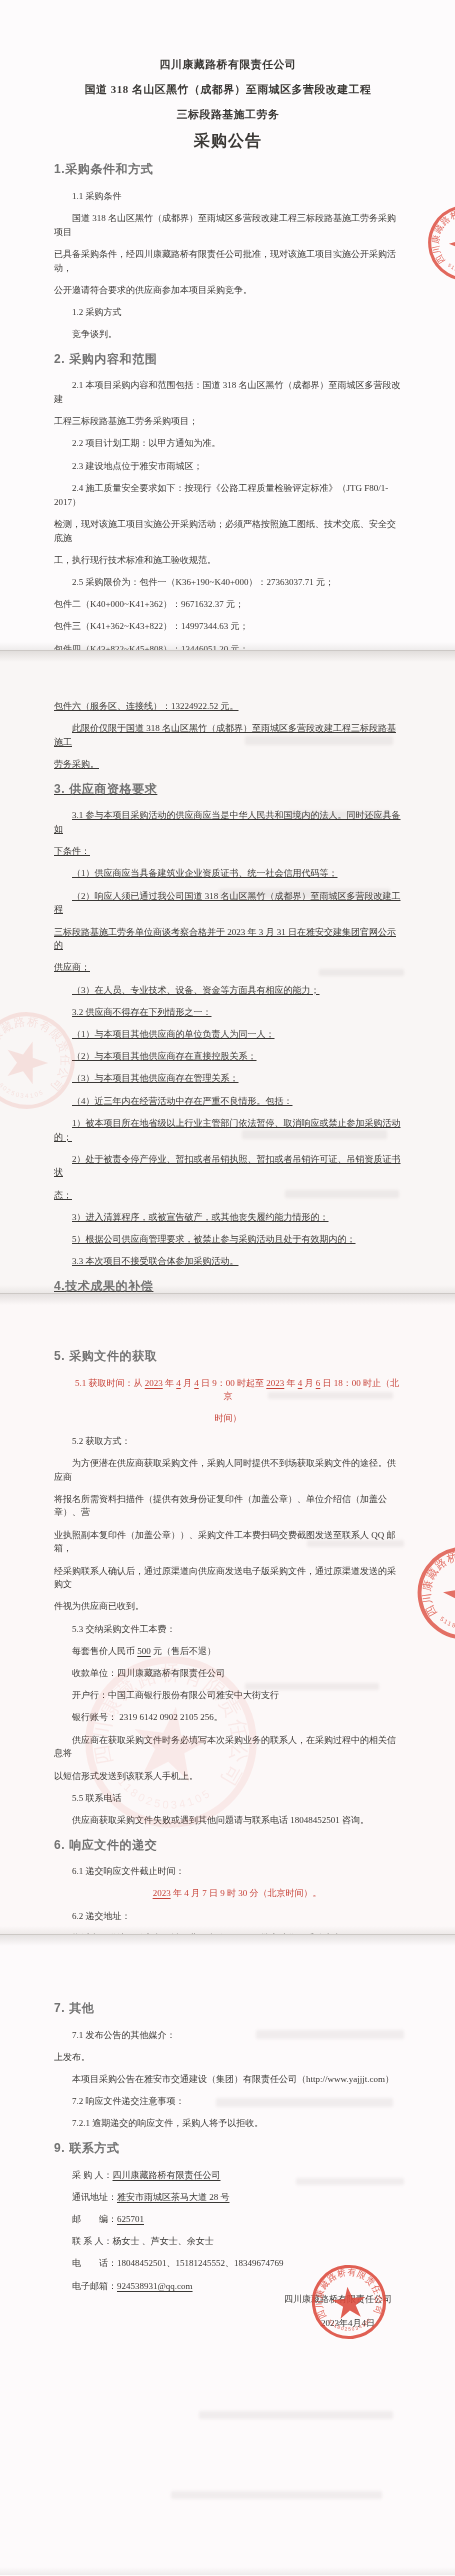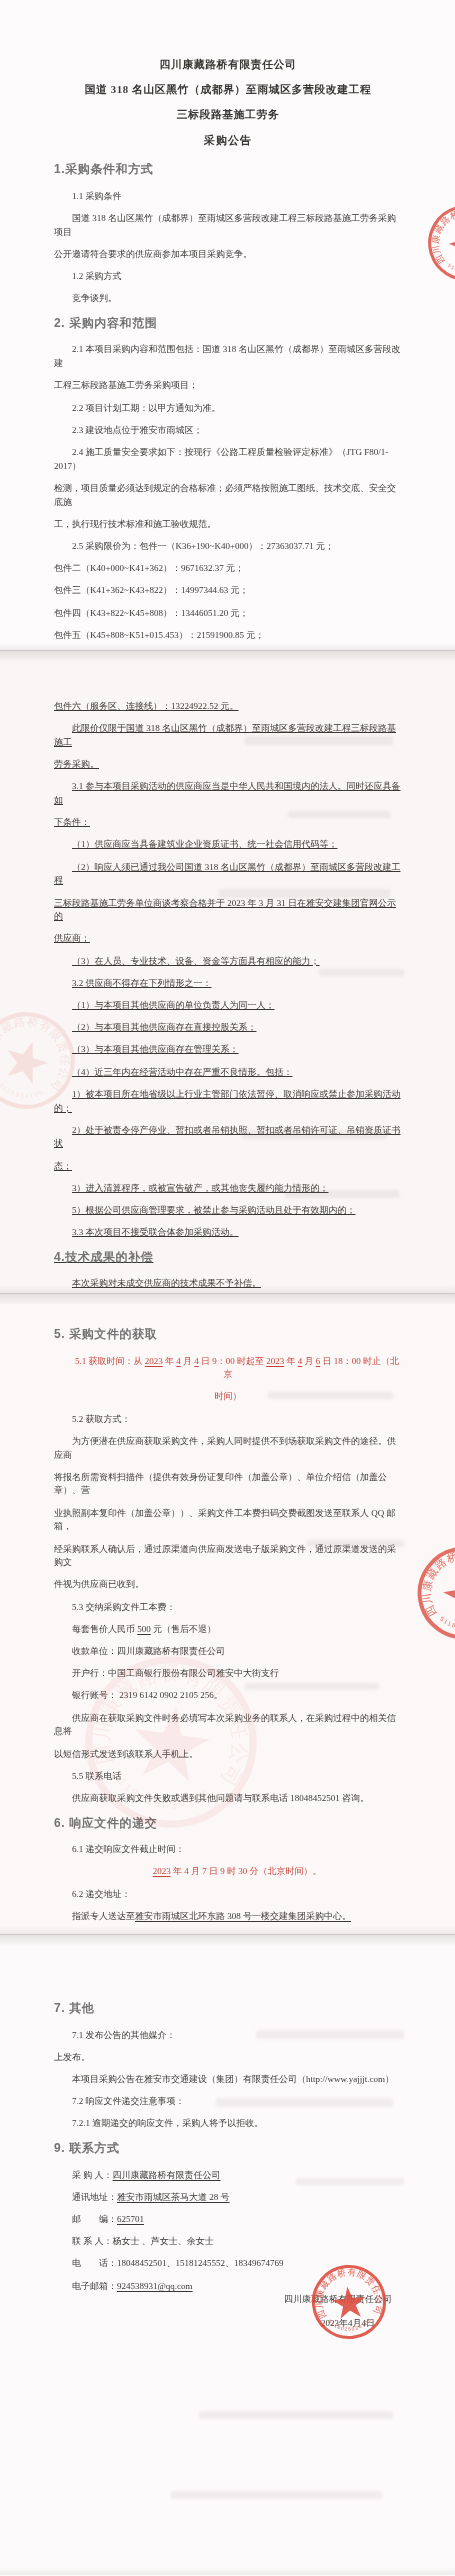--- a/index.html
+++ b/index.html
@@ -5,35 +5,35 @@
   html,body{margin:0;padding:0;background:#e9e7e5;}
   #doc{
     position:relative;width:456px;height:2576px;margin:0 auto;
     overflow:hidden;background:#fdfbfb;
     font-family:"Liberation Serif","DejaVu Serif",serif;
     color:#3a3835;
   }
   .page{position:relative;box-sizing:border-box;padding:0 54px;}
   .page.p1{height:650px;padding-top:57px;background:#fdfbfc;}
   .page.p2{height:643px;padding-top:49px;background:#f9f6f5;text-decoration:underline;}
-  .page.p3{height:641px;padding-top:23px;background:#fcf8f8;}
+  .page.p3{height:641px;padding-top:45px;background:#fcf8f8;}
   .page.p4{height:641px;padding-top:56px;background:#fdfafb;}
   .page + .page{border-top:1.1px solid #ccc8c5;}
   .page + .page::before{
     content:"";position:absolute;left:0;right:0;top:0;height:11.4px;
     background:linear-gradient(rgba(140,135,130,.22),rgba(140,135,130,0));
     pointer-events:none;
   }
   .page::after{
     content:"";position:absolute;left:0;right:0;bottom:0;height:8px;
     background:linear-gradient(rgba(150,145,140,0),rgba(150,145,140,.14));
     pointer-events:none;
   }
   .t1{font-size:10.8px;font-weight:bold;text-align:center;line-height:15px;margin-bottom:10.2px;letter-spacing:0.6px;}
-  .t2{font-size:11px;font-weight:bold;text-align:center;line-height:15px;margin-bottom:13.7px;letter-spacing:1.1px;}
+  .t2{font-size:16px;font-weight:bold;text-align:center;line-height:15px;margin-bottom:13.7px;letter-spacing:1.1px;}
   .h{font-family:"Liberation Sans","DejaVu Sans",sans-serif;font-weight:bold;
      font-size:12px;line-height:16px;margin:9px 0 12.5px;color:#737373;letter-spacing:0.6px;}
   .l{font-size:9px;line-height:13.7px;margin-bottom:8.5px;}
   .ind{text-indent:2em;}
   .red{color:#c8443a;text-align:center;}
   .u{text-decoration:underline;text-underline-offset:1.7px;}
   .ghost{position:absolute;background:rgba(125,120,116,.10);filter:blur(1.7px);border-radius:1.7px;pointer-events:none;}
   .stamp{position:absolute;pointer-events:none;}
   .stamp svg{display:block;width:100%;height:100%;}
   .sig-line{position:absolute;font-size:9px;line-height:13.7px;z-index:2;}
@@ -47,44 +47,46 @@
 
   <section class="page p1">
     <div class="content">
         <div class="t1">四川康藏路桥有限责任公司</div>
         <div class="t1">国道 318 名山区黑竹（成都界）至雨城区多营段改建工程</div>
         <div class="t1">三标段路基施工劳务</div>
         <div class="t2">采购公告</div>
         <div class="h">1.采购条件和方式</div>
         <div class="l ind">1.1 采购条件</div>
         <div class="l ind">国道 318 名山区黑竹（成都界）至雨城区多营段改建工程三标段路基施工劳务采购项目</div>
+        <div class="l">已具备采购条件，经四川康藏路桥有限责任公司批准，现对该施工项目实施公开采购活动，</div>
         <div class="l">公开邀请符合要求的供应商参加本项目采购竞争。</div>
         <div class="l ind">1.2 采购方式</div>
         <div class="l ind">竞争谈判。</div>
         <div class="h">2. 采购内容和范围</div>
         <div class="l ind">2.1 本项目采购内容和范围包括：国道 318 名山区黑竹（成都界）至雨城区多营段改建</div>
         <div class="l">工程三标段路基施工劳务采购项目；</div>
         <div class="l ind">2.2 项目计划工期：以甲方通知为准。</div>
         <div class="l ind">2.3 建设地点位于雅安市雨城区；</div>
         <div class="l ind">2.4 施工质量安全要求如下：按现行《公路工程质量检验评定标准》（JTG F80/1-2017）</div>
-        <div class="l">检测，项目质量必须达到规定的合格标准；必须严格按照施工图纸、技术交底、安全交底施</div>
+        <div class="l">检测，现对该施工项目实施公开采购活动；必须严格按照施工图纸、技术交底、安全交底施</div>
         <div class="l">工，执行现行技术标准和施工验收规范。</div>
         <div class="l ind">2.5 采购限价为：包件一（K36+190~K40+000）：27363037.71 元；</div>
         <div class="l">包件二（K40+000~K41+362）：9671632.37 元；</div>
         <div class="l">包件三（K41+362~K43+822）：14997344.63 元；</div>
         <div class="l">包件四（K43+822~K45+808）：13446051.20 元；</div>
         <div class="l">包件五（K45+808~K51+015.453）：21591900.85 元；</div>
       </div>
   </section>
 
   <section class="page p2">
     <div class="content">
         <div class="l">包件六（服务区、连接线）：13224922.52 元。</div>
         <div class="l ind">此限价仅限于国道 318 名山区黑竹（成都界）至雨城区多营段改建工程三标段路基施工</div>
         <div class="l">劳务采购。</div>
+        <div class="h">3. 供应商资格要求</div>
         <div class="l ind">3.1 参与本项目采购活动的供应商应当是中华人民共和国境内的法人。同时还应具备如</div>
         <div class="l">下条件：</div>
         <div class="l ind">（1）供应商应当具备建筑业企业资质证书、统一社会信用代码等；</div>
         <div class="l ind">（2）响应人须已通过我公司国道 318 名山区黑竹（成都界）至雨城区多营段改建工程</div>
         <div class="l">三标段路基施工劳务单位商谈考察合格并于 2023 年 3 月 31 日在雅安交建集团官网公示的</div>
         <div class="l">供应商；</div>
         <div class="l ind">（3）在人员、专业技术、设备、资金等方面具有相应的能力；</div>
         <div class="l ind">3.2 供应商不得存在下列情形之一：</div>
         <div class="l ind">（1）与本项目其他供应商的单位负责人为同一人；</div>
         <div class="l ind">（2）与本项目其他供应商存在直接控股关系；</div>

